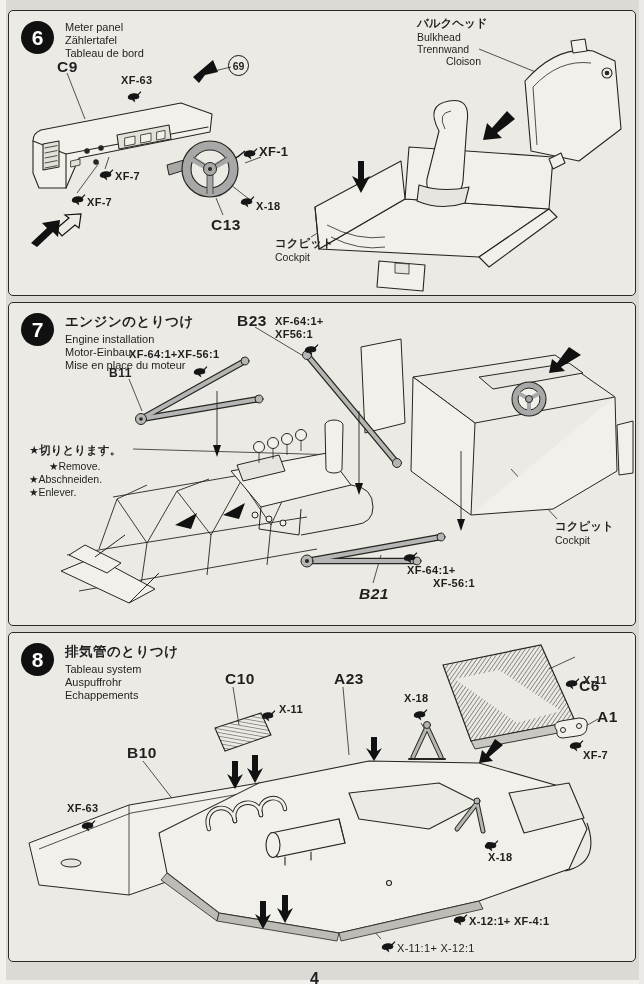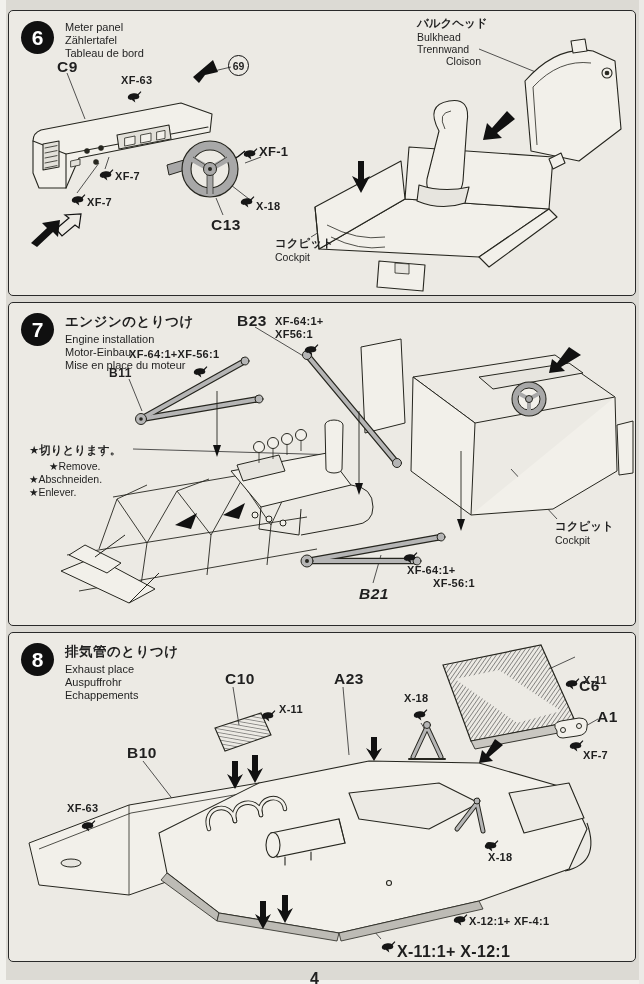--- a/index.html
+++ b/index.html
@@ -420,21 +420,21 @@
       <span class="part-code" style="left: 325px; top: 38px; font-size: 15.5px;">A23</span>
       <span class="color-code" style="left: 395px; top: 60px; font-size: 11px; font-weight: bold;">X-18</span>
       <span class="part-code" style="left: 570px; top: 13px; font-size: 15.5px; margin-top: 32px;">C6</span>
       <span class="color-code" style="left: 574px; top: 42px; font-size: 11px; font-weight: bold;">X-11</span>
       <span class="part-code" style="left: 588px; top: 76px; font-size: 15.5px;">A1</span>
       <span class="color-code" style="left: 574px; top: 117px; font-size: 11px; font-weight: bold;">XF-7</span>
       <span class="part-code" style="left: 118px; top: 112px; font-size: 15.5px;">B10</span>
       <span class="color-code" style="left: 58px; top: 170px; font-size: 11px; font-weight: bold;">XF-63</span>
       <span class="color-code" style="left: 479px; top: 219px; font-size: 11px; font-weight: bold;">X-18</span>
       <span class="color-code" style="left: 460px; top: 283px; font-size: 11px; font-weight: bold;">X-12:1+ XF-4:1</span>
-      <span class="color-code" style="left: 388px; top: 310px; font-size: 16px; font-weight: bold;">X-11:1+ X-12:1</span>
+      <span class="color-code" style="left: 388px; top: 310px; font-size: 11px; font-weight: normal;">X-11:1+ X-12:1</span>
       <span class="paint-icon" style="left: 252px; top: 76px;"><svg viewBox="0 0 15 14" width="15" height="14">
           <path d="M10.8,4.1 L13.6,1.2 L14.4,2 L11.7,4.9 C13,6.4 12.4,8.3 10,9 C9.2,9.2 8.3,9.3 7.5,9.2 L8.3,12.6 L4.7,9.8 C2.8,10.2 1,9.2 0.8,7.6 C0.6,5.7 2.5,4 5.2,3.6 C7.5,3.2 9.7,3.3 10.8,4.1 Z" fill="#161616"></path>
         </svg></span>
       <span class="paint-icon" style="left: 404px; top: 75px;"><svg viewBox="0 0 15 14" width="15" height="14">
           <path d="M10.8,4.1 L13.6,1.2 L14.4,2 L11.7,4.9 C13,6.4 12.4,8.3 10,9 C9.2,9.2 8.3,9.3 7.5,9.2 L8.3,12.6 L4.7,9.8 C2.8,10.2 1,9.2 0.8,7.6 C0.6,5.7 2.5,4 5.2,3.6 C7.5,3.2 9.7,3.3 10.8,4.1 Z" fill="#161616"></path>
         </svg></span>
       <span class="paint-icon" style="left: 556px; top: 44px;"><svg viewBox="0 0 15 14" width="15" height="14">
           <path d="M10.8,4.1 L13.6,1.2 L14.4,2 L11.7,4.9 C13,6.4 12.4,8.3 10,9 C9.2,9.2 8.3,9.3 7.5,9.2 L8.3,12.6 L4.7,9.8 C2.8,10.2 1,9.2 0.8,7.6 C0.6,5.7 2.5,4 5.2,3.6 C7.5,3.2 9.7,3.3 10.8,4.1 Z" fill="#161616"></path>
         </svg></span>
       <span class="paint-icon" style="left: 560px; top: 106px;"><svg viewBox="0 0 15 14" width="15" height="14">
@@ -450,20 +450,20 @@
           <path d="M10.8,4.1 L13.6,1.2 L14.4,2 L11.7,4.9 C13,6.4 12.4,8.3 10,9 C9.2,9.2 8.3,9.3 7.5,9.2 L8.3,12.6 L4.7,9.8 C2.8,10.2 1,9.2 0.8,7.6 C0.6,5.7 2.5,4 5.2,3.6 C7.5,3.2 9.7,3.3 10.8,4.1 Z" fill="#161616"></path>
         </svg></span>
       <span class="paint-icon" style="left: 372px; top: 307px;"><svg viewBox="0 0 15 14" width="15" height="14">
           <path d="M10.8,4.1 L13.6,1.2 L14.4,2 L11.7,4.9 C13,6.4 12.4,8.3 10,9 C9.2,9.2 8.3,9.3 7.5,9.2 L8.3,12.6 L4.7,9.8 C2.8,10.2 1,9.2 0.8,7.6 C0.6,5.7 2.5,4 5.2,3.6 C7.5,3.2 9.7,3.3 10.8,4.1 Z" fill="#161616"></path>
         </svg></span>
     </div>
   <header class="step-head">
     <div class="badge">8</div>
     <div class="titles">
       <h2>排気管のとりつけ</h2>
-      <div class="sub">Exhaust place</div>
+      <div class="sub">Tableau system</div>
       <div class="sub">Auspuffrohr</div>
       <div class="sub">Echappements</div>
     </div>
   </header>
 </section>
 
 <div class="page-number">4</div>
 
 </body></html>

